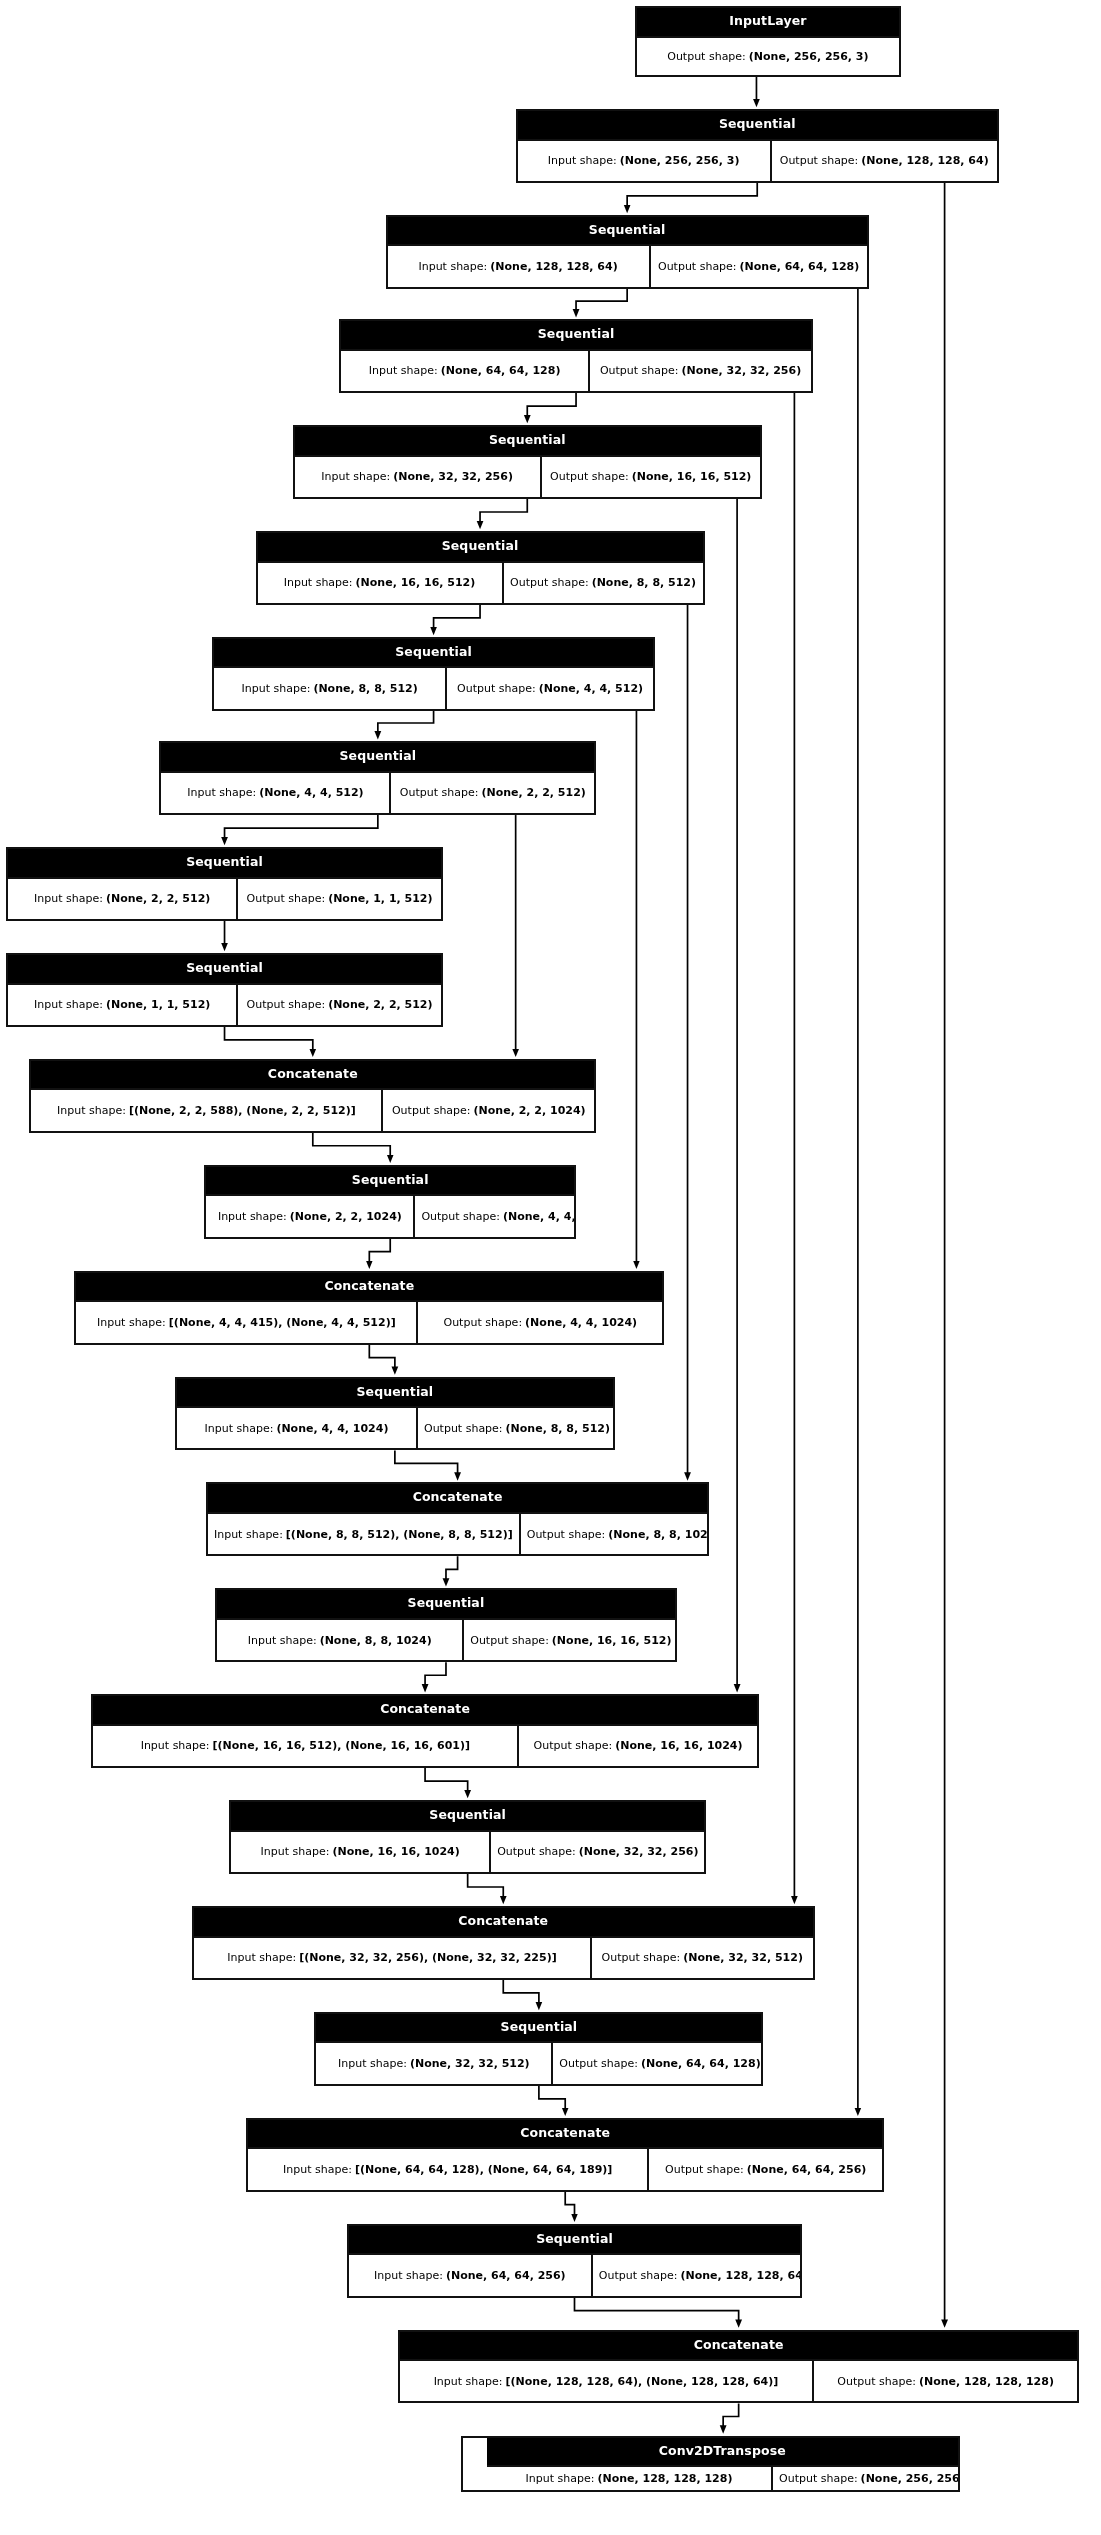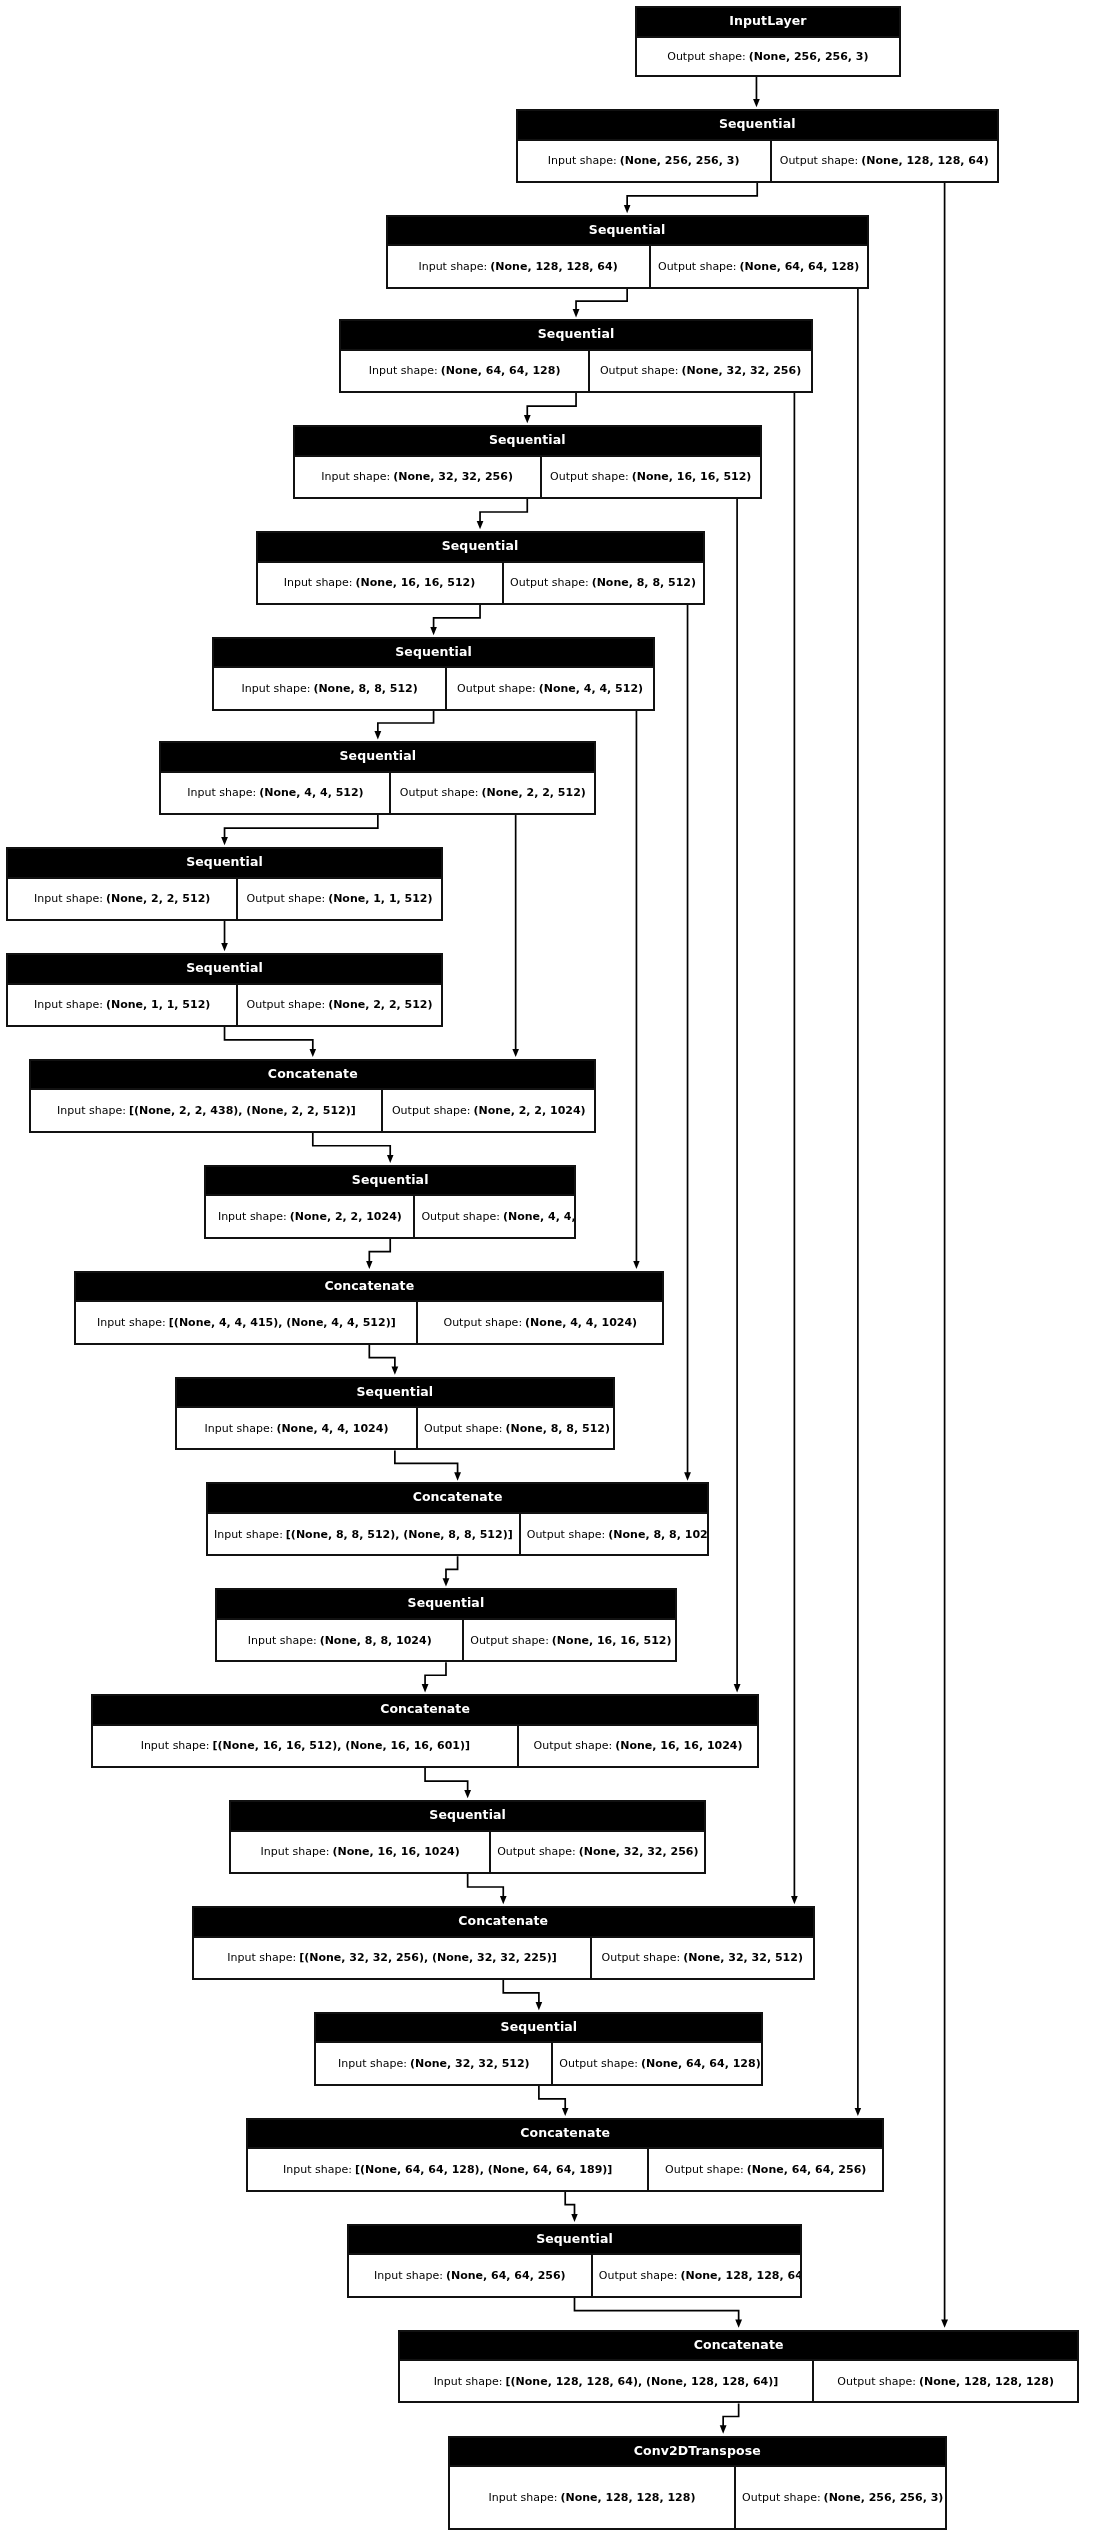--- a/index.html
+++ b/index.html
@@ -240,21 +240,21 @@
             <span class="lbl">Output shape:</span>
             <span class="val">(None, 2, 2, 512)</span>
           </div>
         </div>
       </div>
       <div class="node" style="left: 29.4219px; top: 1058.92px; width: 566.759px; height: 73.8038px;">
         <div class="node-title">Concatenate</div>
         <div class="node-body">
           <div class="node-cell" style="flex: 0 0 338px;">
             <span class="lbl">Input shape:</span>
-            <span class="val">[(None, 2, 2, 438), (None, 2, 2, 512)]</span>
+            <span class="val">[(None, 2, 2, 588), (None, 2, 2, 512)]</span>
           </div>
           <div class="node-cell">
             <span class="lbl">Output shape:</span>
             <span class="val">(None, 2, 2, 1024)</span>
           </div>
         </div>
       </div>
       <div class="node" style="left: 204.405px; top: 1164.82px; width: 371.646px; height: 73.8038px;">
         <div class="node-title">Sequential</div>
         <div class="node-body">
@@ -404,21 +404,21 @@
           <div class="node-cell" style="flex: 0 0 400px;">
             <span class="lbl">Input shape:</span>
             <span class="val">[(None, 128, 128, 64), (None, 128, 128, 64)]</span>
           </div>
           <div class="node-cell">
             <span class="lbl">Output shape:</span>
             <span class="val">(None, 128, 128, 128)</span>
           </div>
         </div>
       </div>
-      <div class="node" style="left: 448px; top: 2435.53px; width: 498.624px; height: 94px;">
+      <div class="node" style="left: 461px; top: 2435.53px; width: 498.624px; height: 56px; padding-left: 24px;">
         <div class="node-title">Conv2DTranspose</div>
         <div class="node-body">
           <div class="node-cell" style="flex: 0 0 272px;">
             <span class="lbl">Input shape:</span>
             <span class="val">(None, 128, 128, 128)</span>
           </div>
           <div class="node-cell">
             <span class="lbl">Output shape:</span>
             <span class="val">(None, 256, 256, 3)</span>
           </div>

